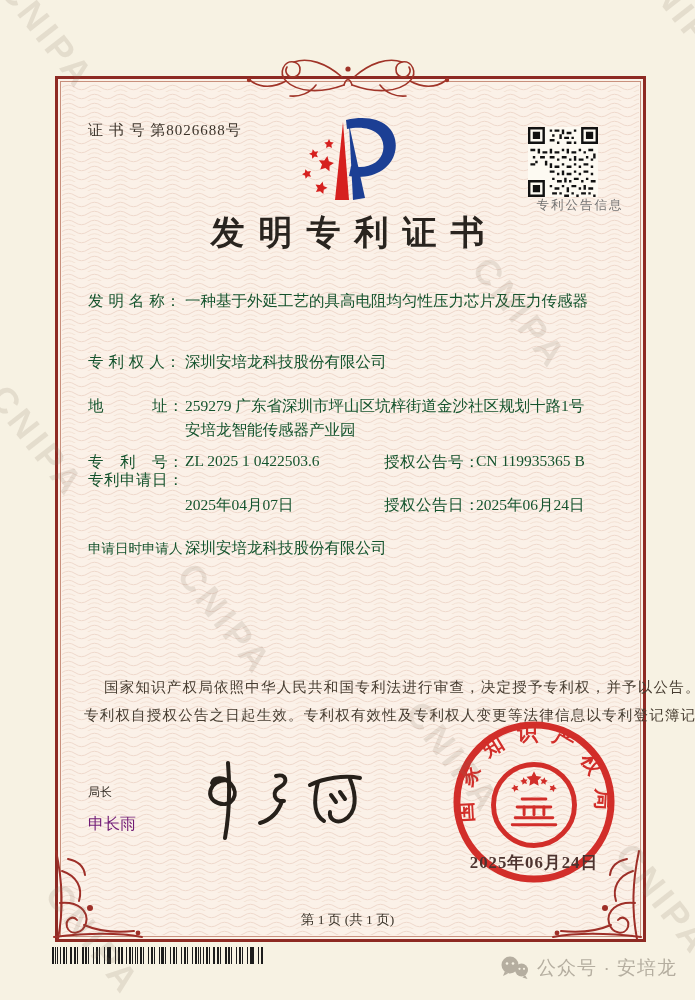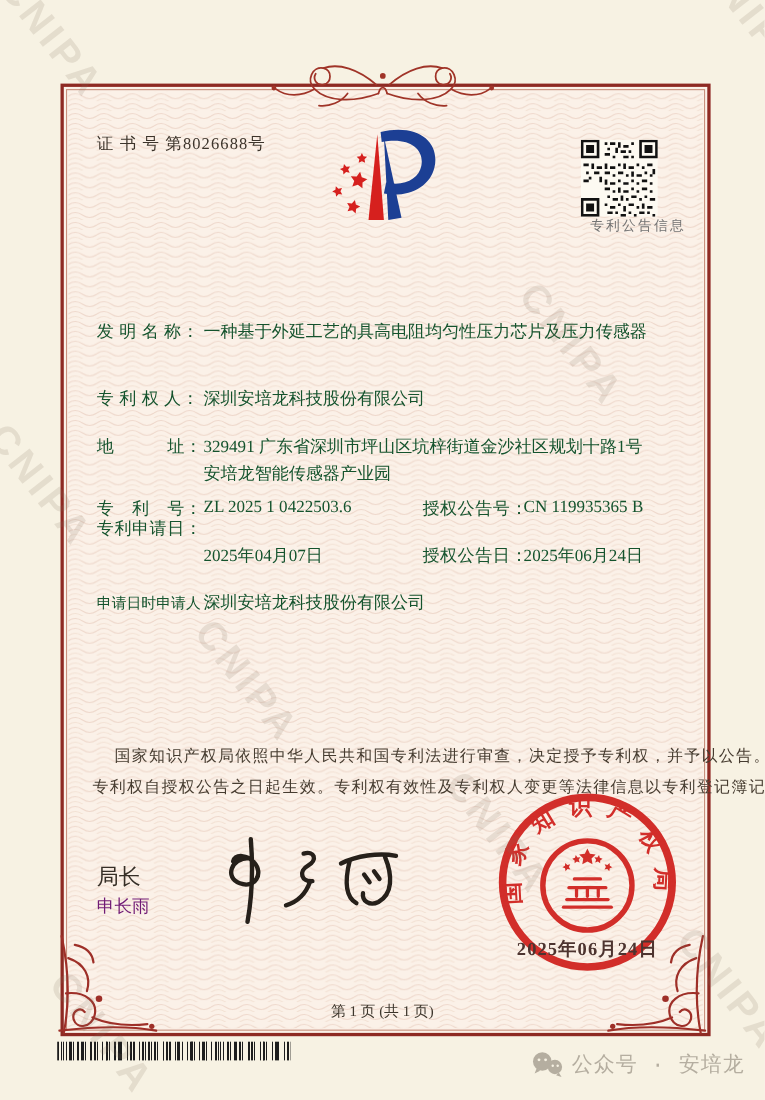--- a/index.html
+++ b/index.html
@@ -36,35 +36,35 @@
     position:absolute;left:0;top:210px;width:100%;text-align:center;
     font-size:34px;font-weight:bold;color:#29241f;letter-spacing:14px;text-indent:14px;z-index:4;
   }
   
   .lbl,.val{position:absolute;font-size:15.5px;color:#14532d;z-index:4;white-space:nowrap;}
   .lbl{letter-spacing:.5px;}
   .small-lbl{font-size:13.5px;letter-spacing:0;}
   
   .legal{position:absolute;font-size:14.5px;color:#463c30;letter-spacing:1.2px;z-index:4;white-space:nowrap;}
   
-  .sig-title{position:absolute;left:88px;top:784px;font-size:20px;color:#362f27;z-index:4;}
+  .sig-title{position:absolute;left:88px;top:784px;font-size:12px;color:#362f27;z-index:4;}
   .sig-name{position:absolute;left:88px;top:814px;font-size:16px;color:#701a75;z-index:4;}
   .sig-svg{position:absolute;left:192px;top:758px;z-index:4;}
   .seal{position:absolute;left:450px;top:718px;z-index:5;}
   
   .page-num{position:absolute;left:0;top:911px;width:100%;text-align:center;
     font-size:13.5px;color:#3d362c;z-index:4;}
   .barcode{
     position:absolute;left:52px;top:947px;width:212px;height:17px;z-index:4;
     background:
       repeating-linear-gradient(90deg,#1d1d1d 0 2px,transparent 2px 3px,#1d1d1d 3px 4px,transparent 4px 8px,#1d1d1d 8px 9px,transparent 9px 11px),
       repeating-linear-gradient(90deg,transparent 0 5px,#1d1d1d 5px 6px,transparent 6px 13px);
   }
   .wechat{position:absolute;right:18px;top:955px;display:flex;align-items:center;gap:7px;z-index:4;}
-  .wechat-text{font-family:Liberation Mono, monospace;font-size:19px;color:#b5aea0;letter-spacing:1px;}
+  .wechat-text{font-family:Liberation Sans, sans-serif;font-size:19px;color:#b5aea0;letter-spacing:1px;}
   .ornament-top{position:absolute;left:238px;top:45px;z-index:4;}
   .corner{position:absolute;z-index:4;}
   .corner-bl{left:48px;top:845px;}
   .corner-br{left:547px;top:845px;transform:scaleX(-1);}
 </style>
 </head>
 <body>
 
 <div class="page">
 
@@ -155,29 +155,30 @@
     <rect width="29" height="29" fill="#fdfaf2"></rect>
     <g fill="#111">
       <path fill-rule="evenodd" d="M0,0h7v7h-7z M1,1h5v5h-5z M2,2h3v3h-3z"></path>
       <path fill-rule="evenodd" d="M22,0h7v7h-7z M23,1h5v5h-5z M24,2h3v3h-3z"></path>
       <path fill-rule="evenodd" d="M0,22h7v7h-7z M1,23h5v5h-5z M2,24h3v3h-3z"></path>
       <path d="M9,1h1v1h-1z M11,1h2v1h-2z M14,1h1v2h-1z M16,2h2v1h-2z M19,1h1v1h-1z M10,3h1v1h-1z M13,3h1v2h-1z M15,4h2v1h-2z M18,4h1v1h-1z M9,5h2v1h-2z M12,6h1v1h-1z M16,6h2v1h-2z M19,6h1v1h-1z M1,9h2v1h-2z M4,9h1v2h-1z M6,10h2v1h-2z M2,12h1v1h-1z M5,12h2v1h-2z M3,14h1v1h-1z M1,15h2v1h-2z M7,14h1v2h-1z M9,9h1v2h-1z M11,10h2v1h-2z M14,9h1v1h-1z M16,9h1v2h-1z M18,10h2v1h-2z M21,9h1v1h-1z M23,10h1v1h-1z M25,9h2v1h-2z M27,11h1v2h-1z M9,12h2v1h-2z M12,13h1v1h-1z M14,12h2v1h-2z M17,13h1v1h-1z M19,12h1v2h-1z M21,13h2v1h-2z M24,12h1v1h-1z M26,13h1v1h-1z M9,15h1v2h-1z M11,16h2v1h-2z M14,15h1v1h-1z M16,16h2v1h-2z M19,15h1v1h-1z M21,16h1v1h-1z M23,15h2v1h-2z M26,16h1v1h-1z M9,18h2v1h-2z M12,19h1v1h-1z M14,18h1v2h-1z M16,19h2v1h-2z M19,18h1v1h-1z M21,19h1v1h-1z M23,18h2v1h-2z M26,19h1v1h-1z M10,21h1v1h-1z M12,22h2v1h-2z M15,21h1v2h-1z M17,22h1v1h-1z M19,21h2v1h-2z M22,22h1v1h-1z M24,21h1v1h-1z M26,22h2v1h-2z M9,24h1v1h-1z M11,25h2v1h-2z M14,24h1v1h-1z M16,25h1v2h-1z M18,24h2v1h-2z M21,25h1v1h-1z M23,24h1v2h-1z M25,25h2v1h-2z M10,27h2v1h-2z M13,27h1v1h-1z M15,28h2v1h-2z M18,27h1v1h-1z M20,28h1v1h-1z M22,27h2v1h-2z M25,27h1v1h-1z M27,28h1v1h-1z"></path>
     </g>
   </svg>
   <div class="qr-caption">专利公告信息</div>
 
+  <div class="title">发明专利证书</div>
 
   <span class="lbl" style="left:88px;top:291px">发 明 名 称：</span>
   <span class="val" style="left:185px;top:291px">一种基于外延工艺的具高电阻均匀性压力芯片及压力传感器</span>
 
   <span class="lbl" style="left:88px;top:352px">专 利 权 人：</span>
   <span class="val" style="left:185px;top:352px">深圳安培龙科技股份有限公司</span>
 
   <span class="lbl" style="left:88px;top:396px">地　　　址：</span>
-  <span class="val" style="left:185px;top:396px">329491 广东省深圳市坪山区坑梓街道金沙社区规划十路1号</span>
+  <span class="val" style="left:185px;top:396px">259279 广东省深圳市坪山区坑梓街道金沙社区规划十路1号</span>
   <span class="val" style="left:185px;top:420px">安培龙智能传感器产业园</span>
 
   <span class="lbl" style="left:88px;top:452px">专　利　号：</span>
   <span class="val" style="left:185px;top:452px">ZL 2025 1 0422503.6</span>
   <span class="lbl" style="left:384px;top:452px">授权公告号：</span>
   <span class="val" style="left:476px;top:452px">CN 119935365 B</span>
 
   <span class="lbl" style="left:88px;top:470px">专利申请日：</span>
   <span class="val" style="left:185px;top:495px">2025年04月07日</span>
   <span class="lbl" style="left:384px;top:495px">授权公告日：</span>

